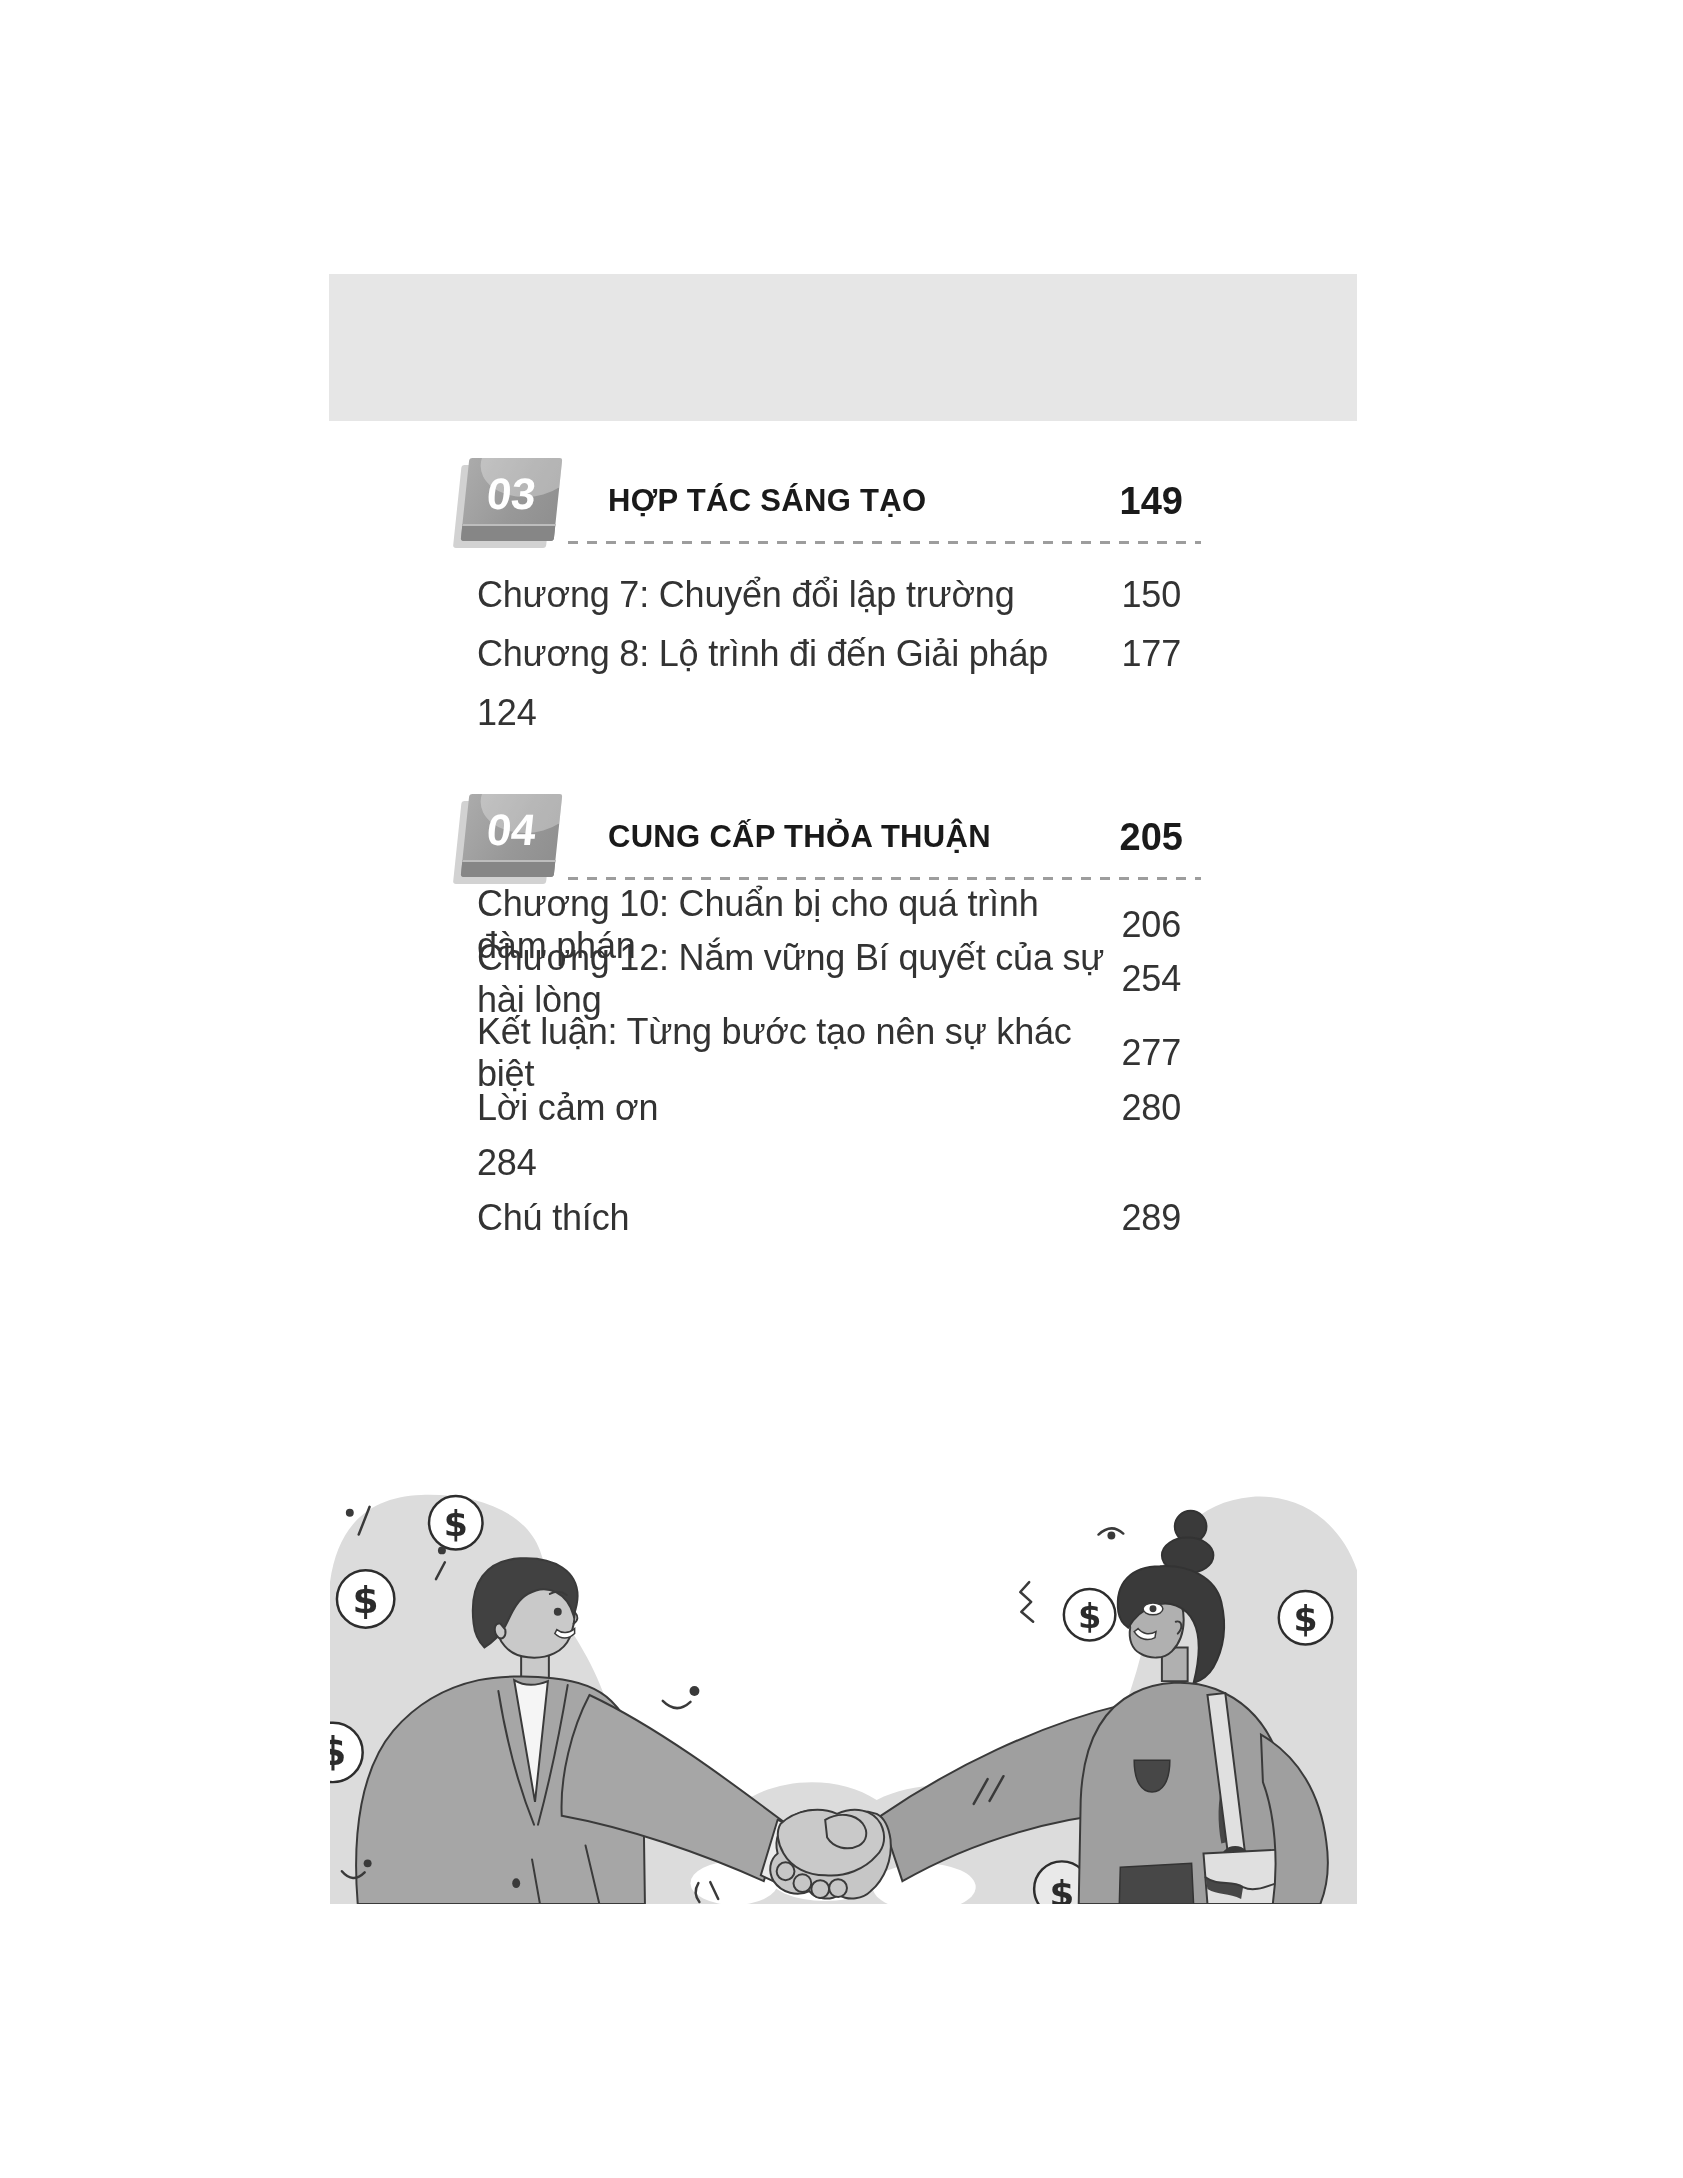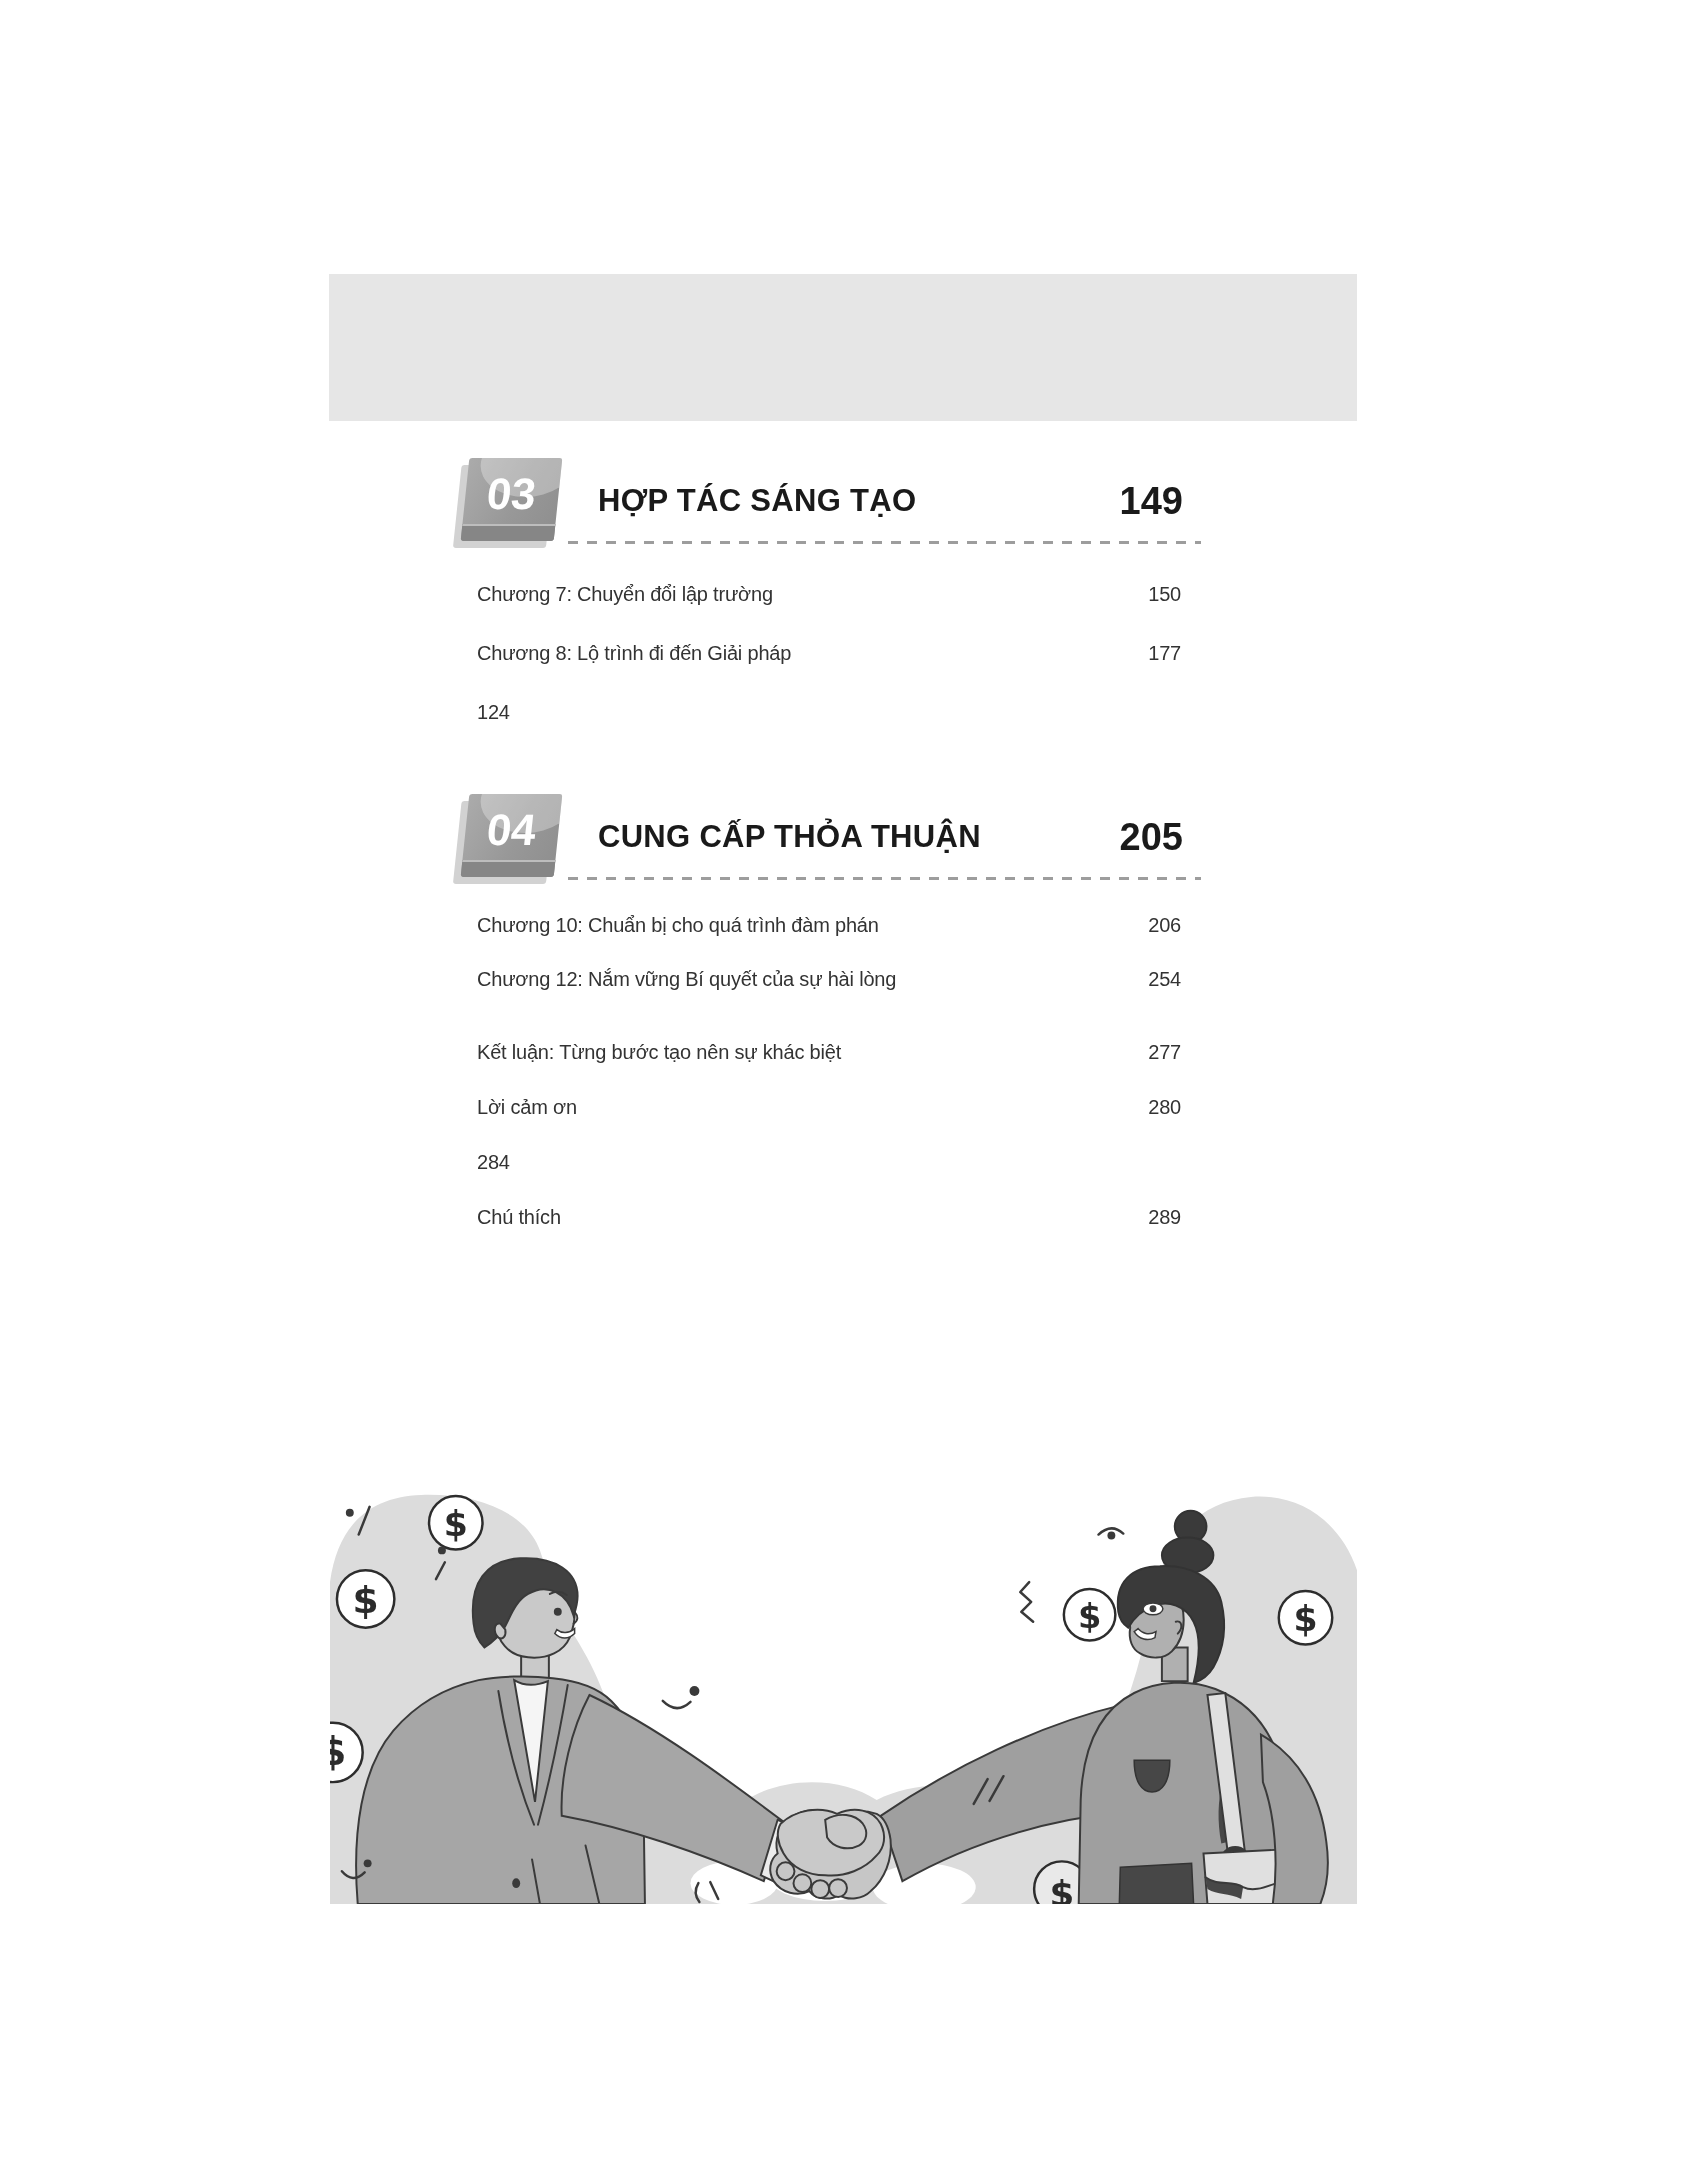--- a/index.html
+++ b/index.html
@@ -15,29 +15,29 @@
   .sec-header{position:relative;height:86px;}
   .badge{position:absolute;left:0;top:0;width:93px;height:83px;}
   .badge .stack{position:absolute;inset:0;background:#d2d2d2;transform:skewX(-6deg) translate(-7px,7px);border-radius:3px;}
   .badge .face{position:absolute;inset:0;transform:skewX(-6deg);border-radius:3px;overflow:hidden;
                background:linear-gradient(115deg,#ababab 0%,#989898 55%,#8e8e8e 100%);}
   .badge .face::before{content:"";position:absolute;right:-14px;top:-28px;width:95px;height:67px;border-radius:50%;
                background:rgba(255,255,255,.30);}
   .badge .face::after{content:"";position:absolute;left:-4px;right:-2px;bottom:0;height:15px;background:#868686;border-top:2px solid #bdbdbd;}
   .badge-num{position:absolute;left:0;right:0;top:0;bottom:12px;display:flex;align-items:center;justify-content:center;
              transform:skewX(-6deg);font-size:44px;font-weight:bold;color:#ffffff;}
-  .sec-title{position:absolute;left:133px;top:50%;transform:translateY(-50%);
+  .sec-title{position:absolute;left:143px;top:50%;transform:translateY(-50%);
              font-size:31px;font-weight:bold;color:#1a1a1a;letter-spacing:0.3px;white-space:nowrap;}
   .sec-page{position:absolute;right:18px;top:50%;transform:translateY(-50%);
             font-size:38px;font-weight:bold;color:#1a1a1a;}
   .dash{position:absolute;left:103px;right:0;bottom:0;height:3px;
         background:repeating-linear-gradient(90deg,#9d9d9d 0 10px,transparent 10px 19px);}
 
   .rows .row{display:flex;justify-content:space-between;align-items:center;
-             padding:0 20px 0 12px;font-size:20px;color:#333333;letter-spacing:-0.2px;}
+             padding:0 20px 0 12px;font-size:36px;color:#333333;letter-spacing:-0.2px;}
   .g1{margin-top:21px;}  .g1 .row{height:59px;}
   .h2{margin-top:52px;}
   .g2{margin-top:18px;}  .g2 .row{height:54px;gap:16px;}
   .extras{margin-top:19px;} .extras .row{height:55px;}
   .row .num{color:#333333;}
 
   
   .illus{position:absolute;left:330px;top:1483px;width:1027px;height:421px;}
   .ln{stroke:#3a3a3a;stroke-width:2;fill:none;stroke-linecap:round;}
   .ln25{stroke:#3a3a3a;stroke-width:2.5;fill:none;stroke-linecap:round;stroke-linejoin:round;}

